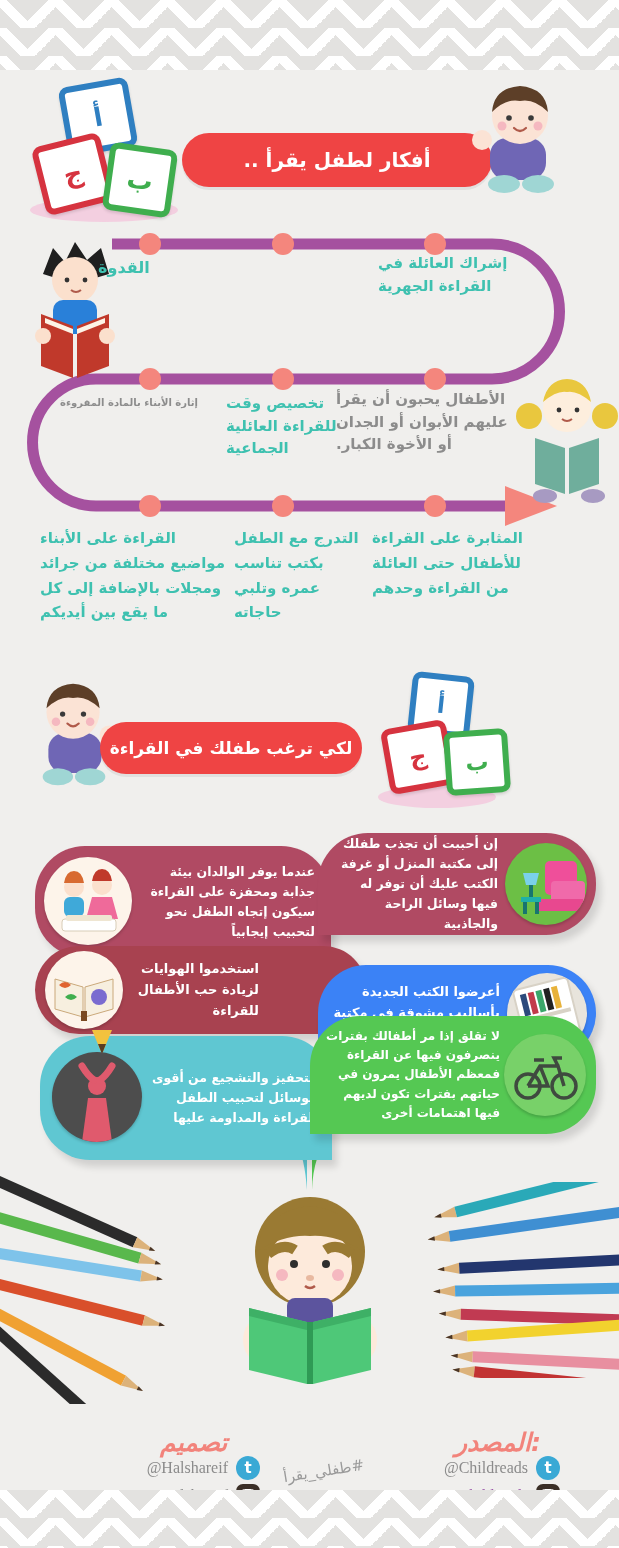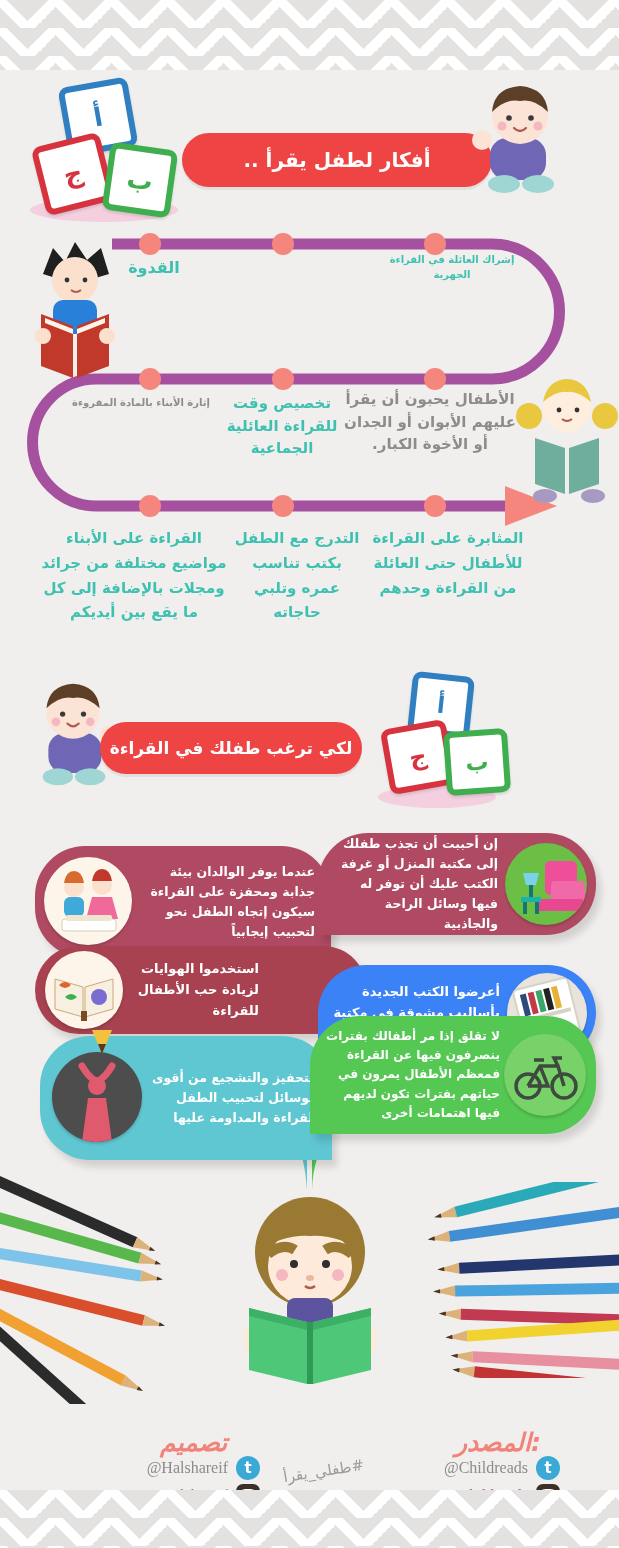--- a/index.html
+++ b/index.html
@@ -12,21 +12,21 @@
       linear-gradient(225deg,#e3e2e0 25%,transparent 25%),
       linear-gradient(315deg,#e3e2e0 25%,transparent 25%),
       linear-gradient(45deg,#e3e2e0 25%,transparent 25%);
     background-position:-28px 0,-28px 0,0 0,0 0;
     background-size:56px 28px;}
   .banner{position:absolute;background:#ef4444;border-radius:30px;color:#fff;font-weight:bold;
           text-align:center;box-shadow:0 3px 0 rgba(0,0,0,.06);}
   .block{position:absolute;background:#fff;border-radius:9px;display:flex;align-items:center;
          justify-content:center;font-weight:bold;box-shadow:0 2px 3px rgba(0,0,0,.12);}
   .blob{position:absolute;background:#f3cfe0;border-radius:50%;}
-  .ptxt{position:absolute;font-weight:bold;text-align:center;line-height:1.5;direction:rtl;}
+  .ptxt{position:absolute;font-weight:bold;text-align:left;line-height:1.5;direction:rtl;}
   .teal{color:#3ec1b0;}
   .gray{color:#8c8c8c;}
   .bubble{position:absolute;box-shadow:5px 7px 7px rgba(0,0,0,.13);}
   .btxt{position:absolute;top:50%;transform:translateY(-50%);color:#fff;font-weight:bold;
         text-align:right;direction:rtl;line-height:1.6;font-size:12.5px;}
   .bicon{position:absolute;border-radius:50%;overflow:hidden;box-shadow:0 2px 3px rgba(0,0,0,.18);}
   .cred-label{position:absolute;color:#f2837b;font-weight:bold;font-size:25px;font-style:italic;}
   .cred-row{position:absolute;display:flex;align-items:center;justify-content:flex-end;gap:8px;
             font-family:"Liberation Serif",serif;font-size:16px;}
   .sicon{width:24px;height:24px;border-radius:50%;display:flex;align-items:center;justify-content:center;
@@ -108,21 +108,21 @@
     <path d="M28 30 Q32 8 52 7 Q72 8 76 30 Q62 18 52 20 Q42 18 28 30Z" fill="#e9c73e"></path>
     <circle cx="44" cy="38" r="2.4" fill="#333"></circle>
       <circle cx="62" cy="38" r="2.4" fill="#333"></circle>
     <path d="M47 47 Q52 51 57 47" stroke="#b05a4a" stroke-width="2" fill="none"></path>
     <path d="M20 66 L50 76 L50 122 L20 112 Z" fill="#6fae9c"></path>
     <path d="M84 66 L54 76 L54 122 L84 112 Z" fill="#6fae9c"></path>
     <ellipse cx="30" cy="124" rx="12" ry="7" fill="#a79ac2"></ellipse>
     <ellipse cx="78" cy="124" rx="12" ry="7" fill="#a79ac2"></ellipse>
   </svg>
 
-  <div class="ptxt teal" style="left:378px;top:252px;width:148px;font-size:10px;">إشراك العائلة في القراءة الجهرية</div>
+  <div class="ptxt teal" style="left:378px;top:252px;width:148px;font-size:15px;">إشراك العائلة في القراءة الجهرية</div>
   <div class="ptxt teal" style="left:98px;top:256px;width:112px;font-size:16px;">القدوة</div>
 
   <div class="ptxt gray" style="left:336px;top:388px;width:188px;font-size:15px;">الأطفال يحبون أن يقرأ عليهم الأبوان أو الجدان أو الأخوة الكبار.</div>
   <div class="ptxt teal" style="left:226px;top:392px;width:112px;font-size:15px;">تخصيص وقت للقراءة العائلية الجماعية</div>
   <div class="ptxt gray" style="left:60px;top:395px;width:162px;font-size:10px;">إثارة الأبناء بالمادة المقروءة</div>
 
   <div class="ptxt teal" style="left:372px;top:526px;width:152px;font-size:15px;line-height:1.65;">المثابرة على القراءة للأطفال حتى العائلة من القراءة وحدهم</div>
   <div class="ptxt teal" style="left:234px;top:526px;width:126px;font-size:15px;line-height:1.65;">التدرج مع الطفل بكتب تناسب عمره وتلبي حاجاته</div>
   <div class="ptxt teal" style="left:40px;top:526px;width:188px;font-size:15px;line-height:1.65;">القراءة على الأبناء مواضيع مختلفة من جرائد ومجلات بالإضافة إلى كل ما يقع بين أيديكم</div>
 

